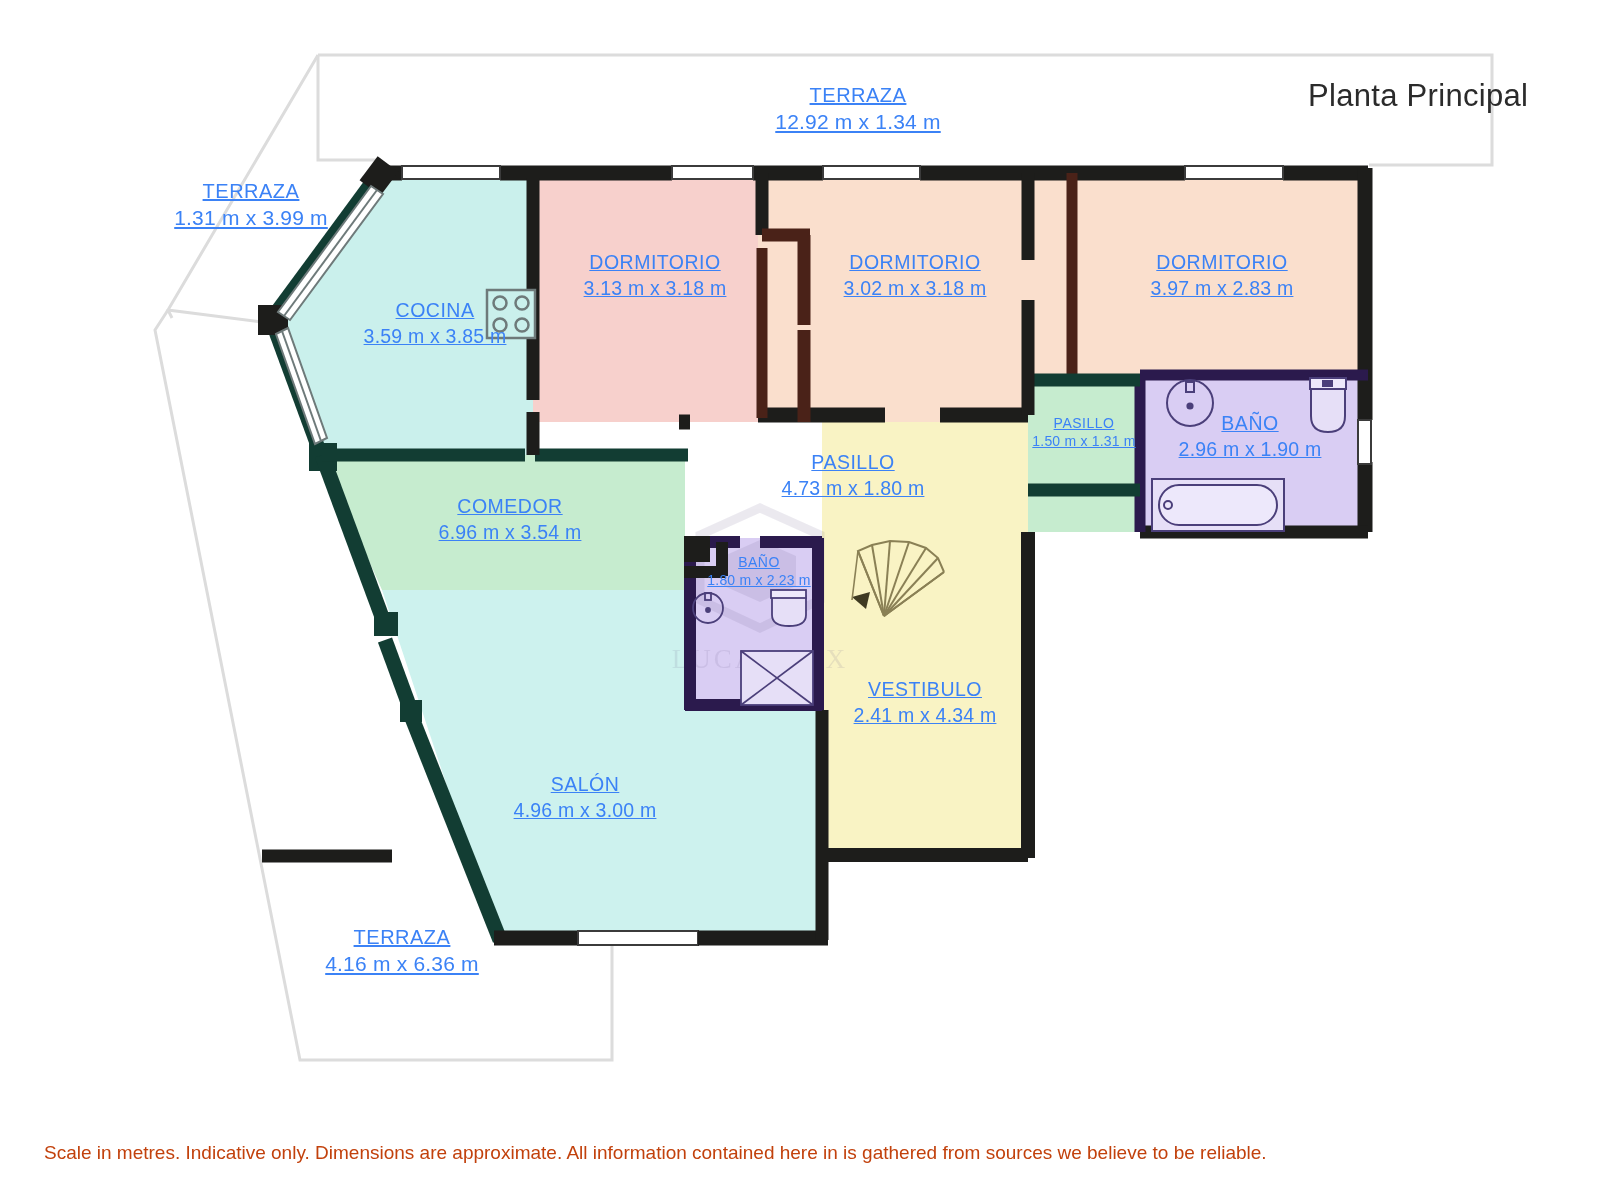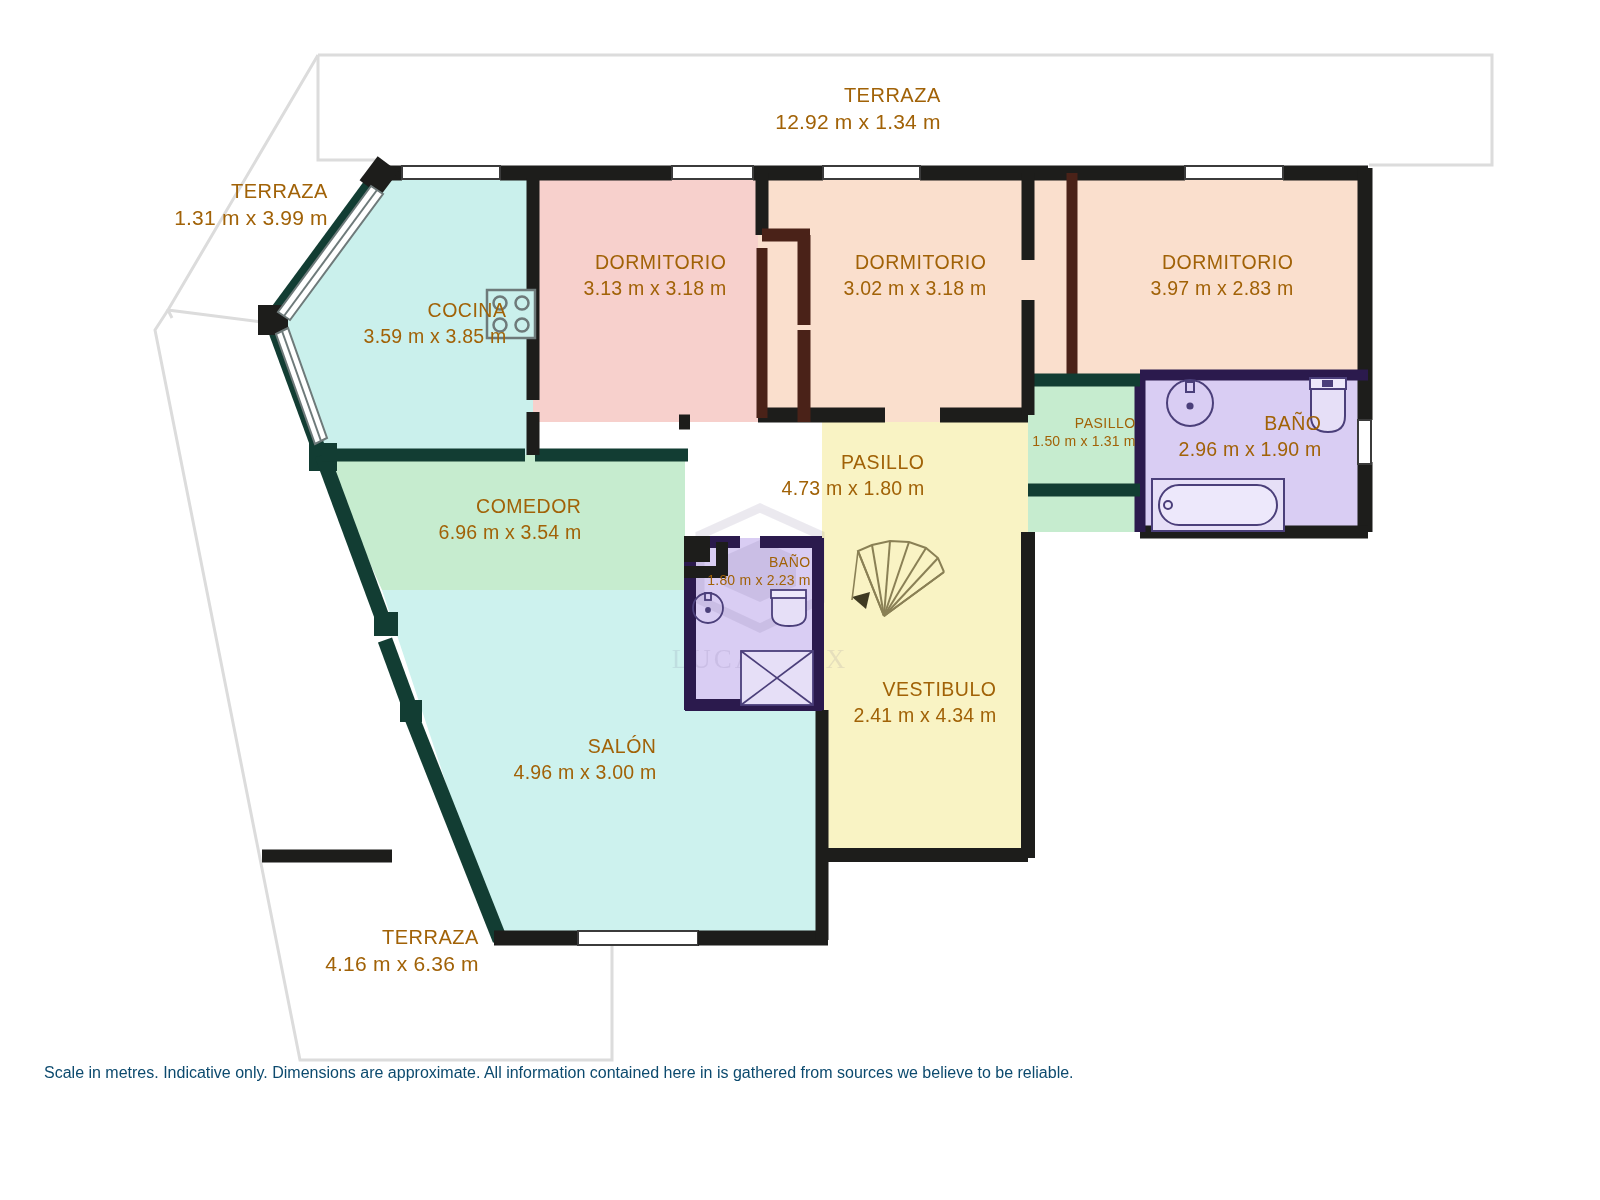--- a/index.html
+++ b/index.html
@@ -24,26 +24,27 @@
   }
   #floorplan-svg {
     position: absolute;
     left: 0; top: 0;
     width: 1600px;
     height: 1200px;
     display: block;
   }
   .lbl {
     position: absolute;
-    text-align: right;
+    text-align: center;
     line-height: 1.32;
     pointer-events: none;
     white-space: nowrap;
     transform: translateX(-50%);
-    color: #a16207;
+    color: #3b82f6;
+    text-decoration: underline;
   }
   .lbl .name {
     display: block;
     letter-spacing: 0.5px;
   }
   .lbl .dim {
     display: block;
     letter-spacing: 0.2px;
   }
   .lbl-room .name { font-size: 19.5px; }
@@ -58,25 +59,25 @@
     left: 1308px;
     top: 78px;
     font-size: 31px;
     letter-spacing: 0.3px;
     color: #2b2b2b;
     white-space: nowrap;
   }
   #footer-note {
     position: absolute;
     left: 44px;
-    top: 1061px;
+    top: 1138px;
     width: 1520px;
-    font-size: 16px;
+    font-size: 19px;
     line-height: 1.55;
-    color: #0c4a6e;
+    color: #c2410c;
   }
   #footer-note div { white-space: nowrap; }
 </style>
 </head>
 <body>
 
 <div id="plan-root">
 
   <svg id="floorplan-svg" viewBox="0 0 1600 1200" xmlns="http://www.w3.org/2000/svg">
 
@@ -262,20 +263,21 @@
         <line x1="884" y1="616" x2="926" y2="548"></line>
         <line x1="884" y1="616" x2="938" y2="558"></line>
         <line x1="884" y1="616" x2="944" y2="572"></line>
         <path d="M884,616 L944,572"></path>
         <path d="M852,597 L870,592 L866,609 Z" fill="#3f3a22" stroke="none"></path>
         <line x1="852" y1="600" x2="858" y2="551" stroke-width="1.6"></line>
       </g>
     </g>
   </svg>
 
+  <div id="plan-title">Planta Principal</div>
 
   <div class="lbl lbl-ext" style="left:858px; top:82px;">
     <span class="name">TERRAZA</span>
     <span class="dim">12.92 m x 1.34 m</span>
   </div>
 
   <div class="lbl lbl-ext" style="left:251px; top:178px;">
     <span class="name">TERRAZA</span>
     <span class="dim">1.31 m x 3.99 m</span>
   </div>
@@ -303,21 +305,21 @@
   <div class="lbl lbl-room" style="left:1222px; top:250px;">
     <span class="name">DORMITORIO</span>
     <span class="dim">3.97 m x 2.83 m</span>
   </div>
 
   <div class="lbl lbl-room" style="left:510px; top:494px;">
     <span class="name">COMEDOR</span>
     <span class="dim">6.96 m x 3.54 m</span>
   </div>
 
-  <div class="lbl lbl-room" style="left:585px; top:734px;">
+  <div class="lbl lbl-room" style="left:585px; top:772px;">
     <span class="name">SALÓN</span>
     <span class="dim">4.96 m x 3.00 m</span>
   </div>
 
   <div class="lbl lbl-room" style="left:853px; top:450px;">
     <span class="name">PASILLO</span>
     <span class="dim">4.73 m x 1.80 m</span>
   </div>
 
   <div class="lbl lbl-room" style="left:925px; top:677px;">

